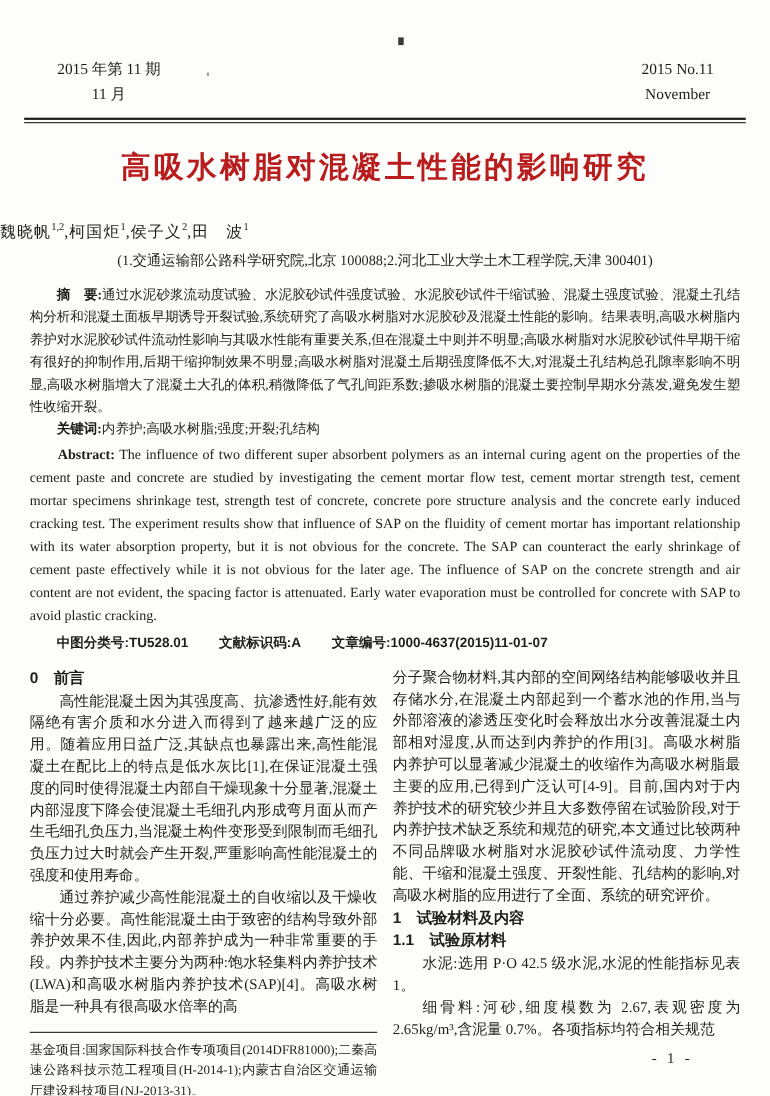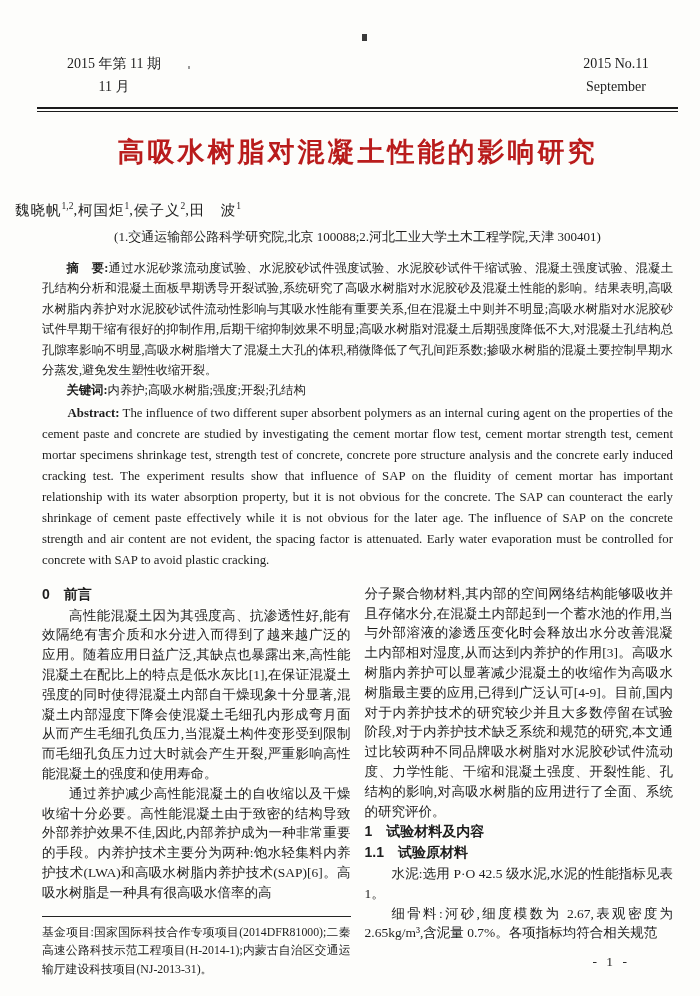--- a/index.html
+++ b/index.html
@@ -4,21 +4,20 @@
 <style>
   html,body{margin:0;padding:0;background:#ffffff;}
   .page{
     position:relative;
     width:700px;height:996px;
     background:#fdfdfb;
     color:#1d1d1d;
     font-family:"Liberation Serif","DejaVu Serif",serif;
     overflow:hidden;
     box-sizing:border-box;
-    padding-left:15px;
   }
   
   .header{
     display:flex;justify-content:space-between;align-items:flex-start;
     padding:52px 34px 0 34px;
   }
   .h-left,.h-right{text-align:center;font-size:14px;line-height:23px;white-space:nowrap;}
   .h-left{min-width:130px;}
   .h-right{min-width:100px;}
   .h-center{flex:1;text-align:center;}
@@ -84,45 +83,46 @@
 
   <div class="header">
     <div class="h-left">
       <div>2015 年第 11 期</div>
       <div>11 月</div>
     </div>
     <div class="h-center">
     </div>
     <div class="h-right">
       <div>2015  No.11</div>
-      <div>September</div>
+      <div>November</div>
     </div>
   </div>
 
   <div class="double-rule"></div>
 
   <h1 class="title">高吸水树脂对混凝土性能的影响研究</h1>
 
   <div class="authors">
     <span>魏晓帆</span><sup>1,2</sup><span>,​</span><span>柯国炬</span><sup>1</sup><span>,​</span><span>侯子义</span><sup>2</sup><span>,​</span><span>田　波</span><sup>1</sup>
   </div>
 
   <div class="affiliation">(1.交通运输部公路科学研究院,北京 100088;2.河北工业大学土木工程学院,天津 300401)</div>
 
   <div class="abstract">
     <p class="abs-cn"><b>摘　要:</b><span>通过水泥砂浆流动度试验、水泥胶砂试件强度试验、水泥胶砂试件干缩试验、混凝土强度试验、混凝土孔结构分析和混凝土面板早期诱导开裂试验,系统研究了高吸水树脂对水泥胶砂及混凝土性能的影响。结果表明,高吸水树脂内养护对水泥胶砂试件流动性影响与其吸水性能有重要关系,但在混凝土中则并不明显;高吸水树脂对水泥胶砂试件早期干缩有很好的抑制作用,后期干缩抑制效果不明显;高吸水树脂对混凝土后期强度降低不大,对混凝土孔结构总孔隙率影响不明显,高吸水树脂增大了混凝土大孔的体积,稍微降低了气孔间距系数;掺吸水树脂的混凝土要控制早期水分蒸发,避免发生塑性收缩开裂。</span></p>
     <p class="kw-cn"><b>关键词:</b><span>内养护;高吸水树脂;强度;开裂;孔结构</span></p>
     <p class="abs-en"><b>Abstract:</b> <span>The influence of two different super absorbent polymers as an internal curing agent on the properties of the cement paste and concrete are studied by investigating the cement mortar flow test, cement mortar strength test, cement mortar specimens shrinkage test, strength test of concrete, concrete pore structure analysis and the concrete early induced cracking test. The experiment results show that influence of SAP on the fluidity of cement mortar has important relationship with its water absorption property, but it is not obvious for the concrete. The SAP can counteract the early shrinkage of cement paste effectively while it is not obvious for the later age. The influence of SAP on the concrete strength and air content are not evident, the spacing factor is attenuated. Early water evaporation must be controlled for concrete with SAP to avoid plastic cracking.</span></p>
+    <p class="clc-line"><span>中图分类号:</span><span>TU528.01</span><span class="gap"></span><span>文献标识码:</span><span>A</span><span class="gap"></span><span>文章编号:</span><span>1000-4637(2015)11-01-07</span></p>
   </div>
 
   <div class="columns">
     <div class="col">
       <h2 class="sec-h">0　前言</h2>
       <p>高性能混凝土因为其强度高、抗渗透性好,能有效隔绝有害介质和水分进入而得到了越来越广泛的应用。随着应用日益广泛,其缺点也暴露出来,高性能混凝土在配比上的特点是低水灰比[1],在保证混凝土强度的同时使得混凝土内部自干燥现象十分显著,混凝土内部湿度下降会使混凝土毛细孔内形成弯月面从而产生毛细孔负压力,当混凝土构件变形受到限制而毛细孔负压力过大时就会产生开裂,严重影响高性能混凝土的强度和使用寿命。</p>
-      <p>通过养护减少高性能混凝土的自收缩以及干燥收缩十分必要。高性能混凝土由于致密的结构导致外部养护效果不佳,因此,内部养护成为一种非常重要的手段。内养护技术主要分为两种:饱水轻集料内养护技术(LWA)和高吸水树脂内养护技术(SAP)[6]。高吸水树脂是一种具有很高吸水倍率的高</p>
+      <p>通过养护减少高性能混凝土的自收缩以及干燥收缩十分必要。高性能混凝土由于致密的结构导致外部养护效果不佳,因此,内部养护成为一种非常重要的手段。内养护技术主要分为两种:饱水轻集料内养护技术(LWA)和高吸水树脂内养护技术(SAP)[4]。高吸水树脂是一种具有很高吸水倍率的高</p>
       <div class="footnote">
         <div class="fn-rule"></div>
         <p>基金项目:国家国际科技合作专项项目(2014DFR81000);二秦高速公路科技示范工程项目(H-2014-1);内蒙古自治区交通运输厅建设科技项目(NJ-2013-31)。</p>
       </div>
     </div>
     <div class="col">
       <p class="no-indent">分子聚合物材料,其内部的空间网络结构能够吸收并且存储水分,在混凝土内部起到一个蓄水池的作用,当与外部溶液的渗透压变化时会释放出水分改善混凝土内部相对湿度,从而达到内养护的作用[3]。高吸水树脂内养护可以显著减少混凝土的收缩作为高吸水树脂最主要的应用,已得到广泛认可[4-9]。目前,国内对于内养护技术的研究较少并且大多数停留在试验阶段,对于内养护技术缺乏系统和规范的研究,本文通过比较两种不同品牌吸水树脂对水泥胶砂试件流动度、力学性能、干缩和混凝土强度、开裂性能、孔结构的影响,对高吸水树脂的应用进行了全面、系统的研究评价。</p>
       <h2 class="sec-h">1　试验材料及内容</h2>
       <h2 class="sec-h">1.1　试验原材料</h2>
       <p>水泥:选用 P·O 42.5 级水泥,水泥的性能指标见表 1。</p>

